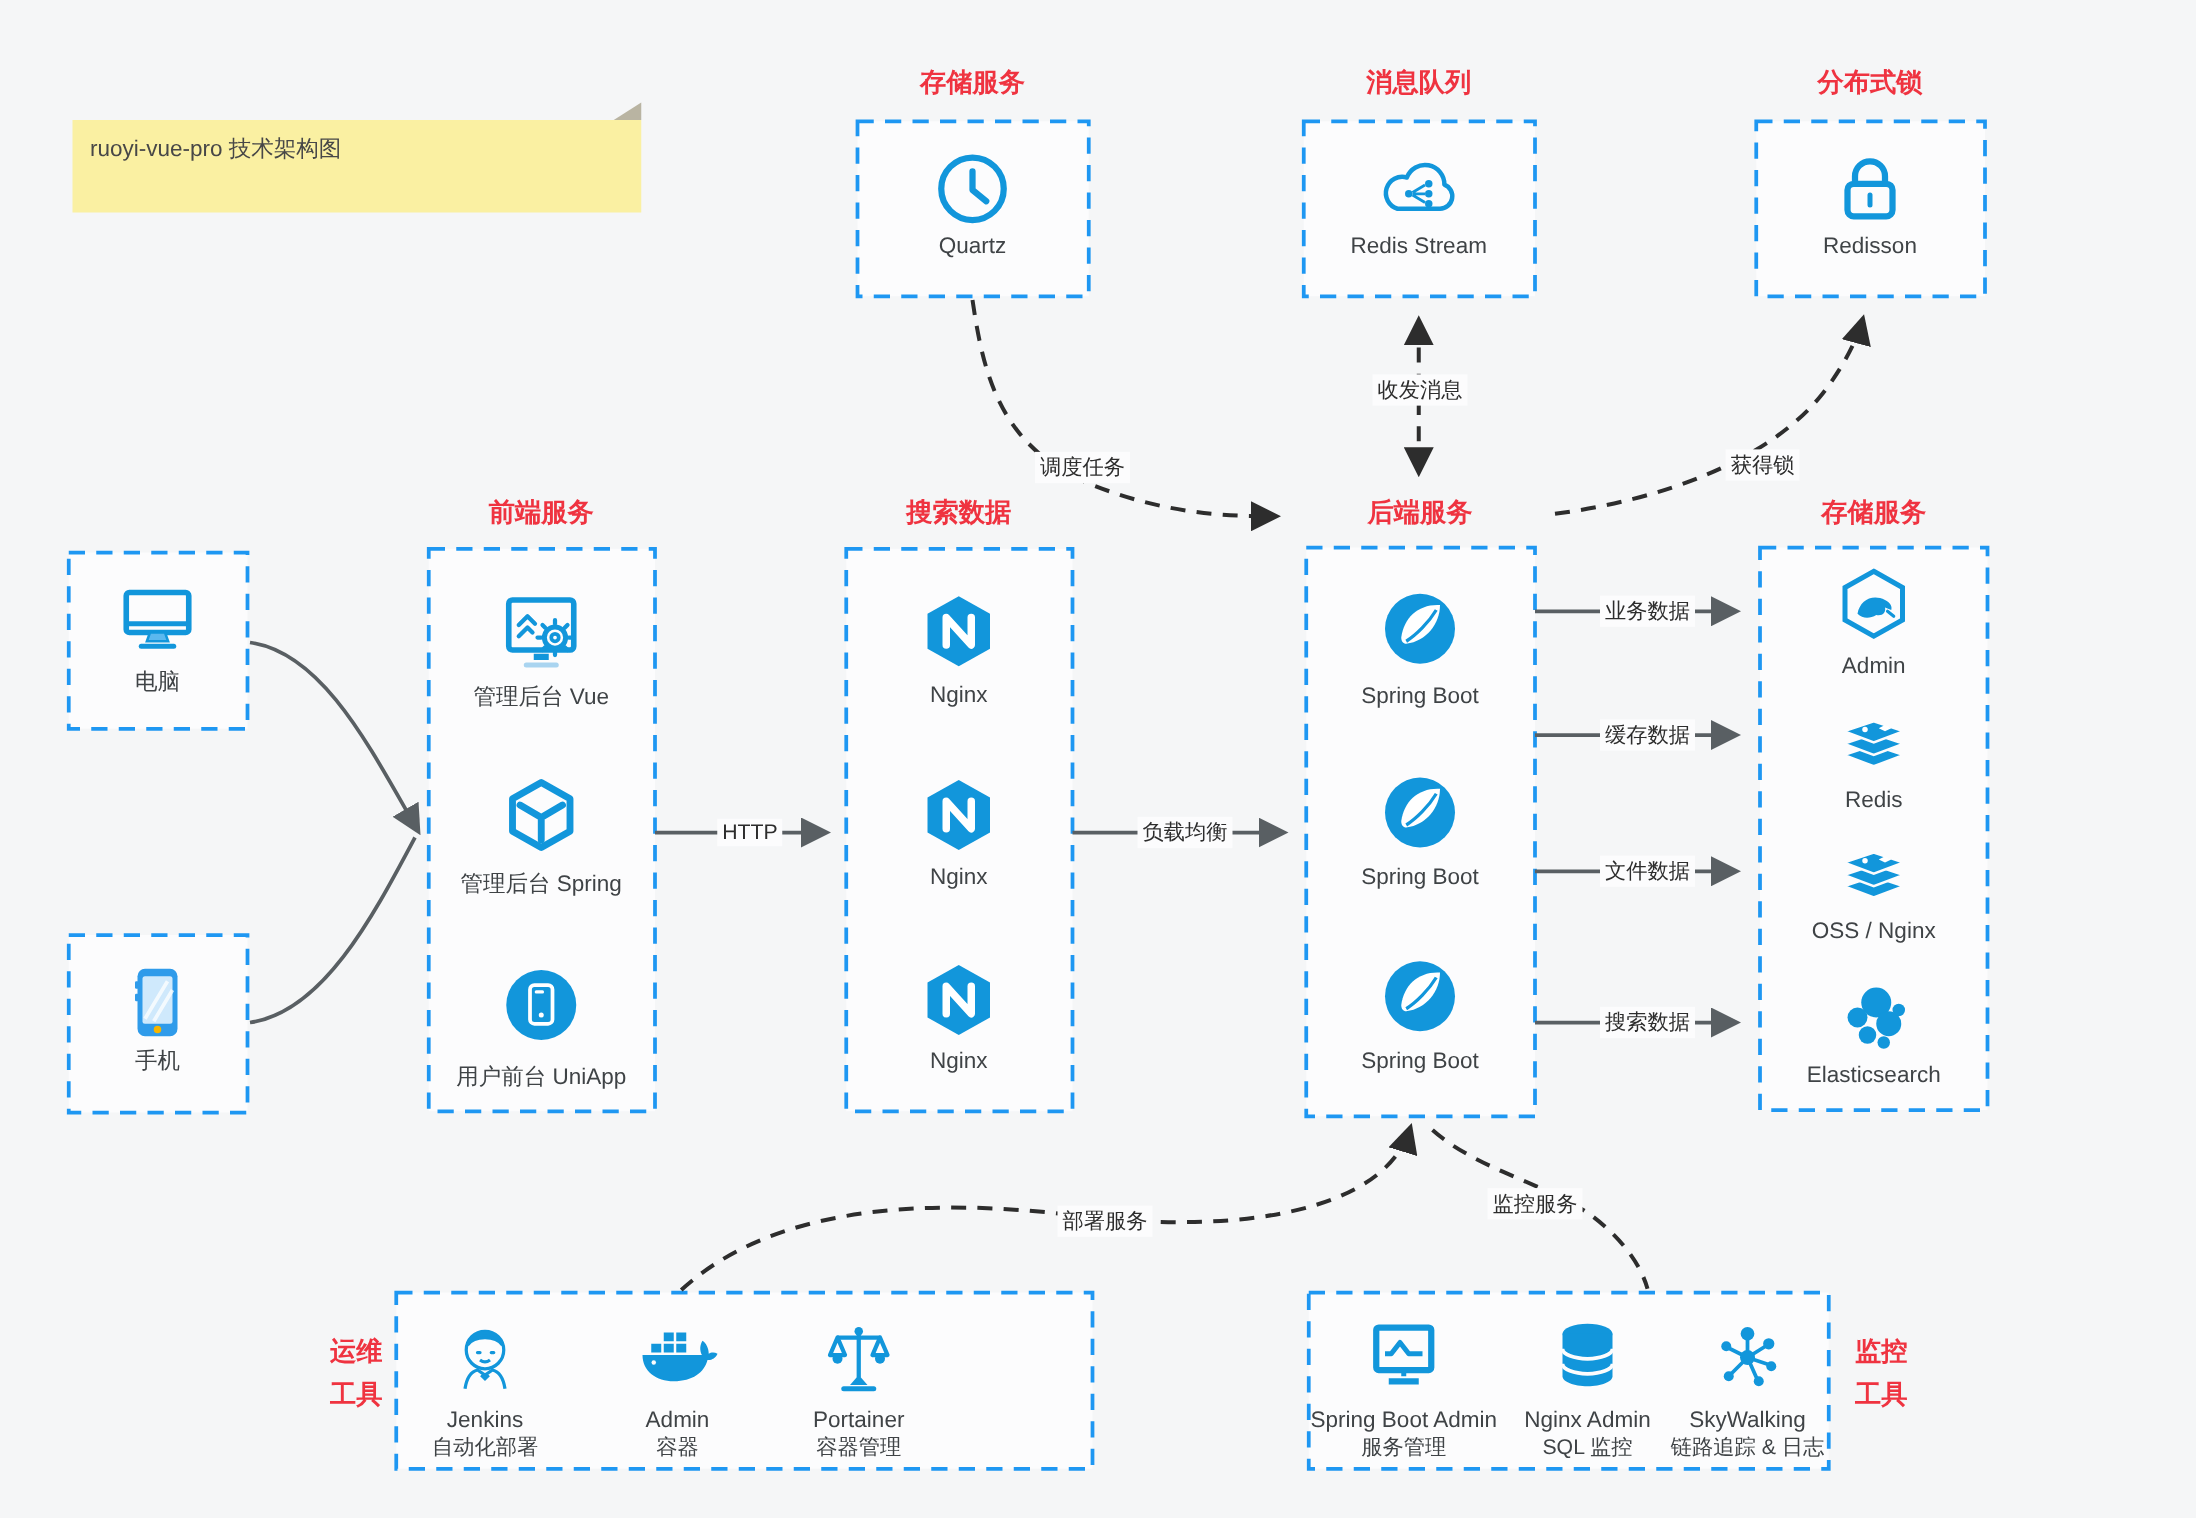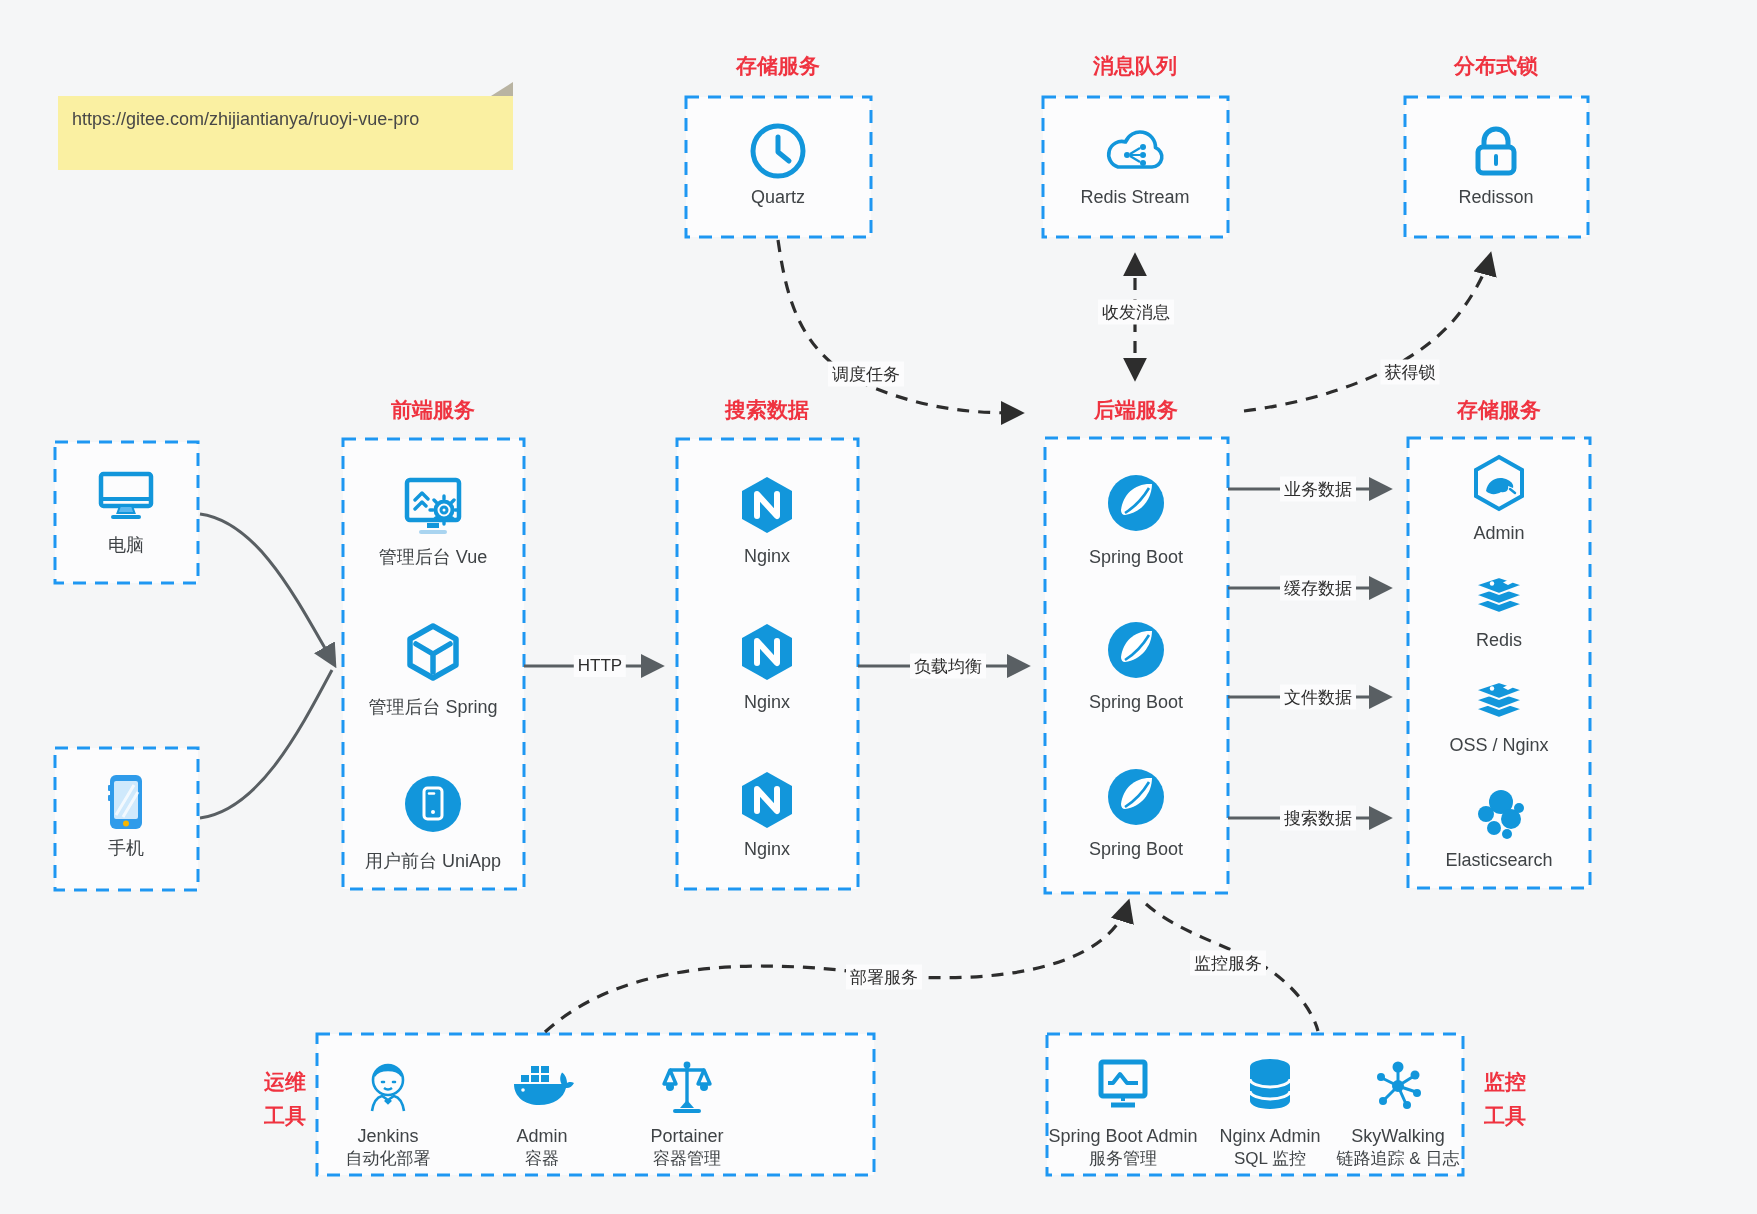--- a/index.html
+++ b/index.html
@@ -59,21 +59,21 @@
       <path d="M778 240 C787 302 801 356 869 386 C930 411 978 413 1020 413" marker-end="url(#md)"></path>
       <path d="M1135 257 V377" marker-start="url(#md)" marker-end="url(#md)"></path>
       <path d="M1244 411 C1330 400 1416 368 1458 315 C1475 293 1486 271 1490 256" marker-end="url(#md)"></path>
       <path d="M545 1032 C615 968 730 956 866 973 C995 988 1108 968 1128 903" marker-end="url(#md)"></path>
       <path d="M1146 904 C1182 936 1238 947 1274 973 C1299 992 1313 1013 1318 1031"></path>
     </g>
   </svg>
 
   <div class="note">
     <div class="note-fold"></div>
-    <div>https://gitee.com/zhijiantianya/ruoyi-vue-pro</div>
+    <div>ruoyi-vue-pro 技术架构图</div>
   </div>
 
   <div class="abs title-red" style="left:778px;top:66px">存储服务</div>
   <div class="abs title-red" style="left:1135px;top:66px">消息队列</div>
   <div class="abs title-red" style="left:1496px;top:66px">分布式锁</div>
 
   <div class="abs icon" style="left:778px;top:151px">
     <svg width="64" height="64" viewBox="0 0 64 64">
         <circle cx="32" cy="32" r="25" fill="none" stroke="#1296db" stroke-width="5"></circle>
         <path d="M32 18 V33 L43 42" fill="none" stroke="#1296db" stroke-width="5" stroke-linecap="round" stroke-linejoin="round"></path>

